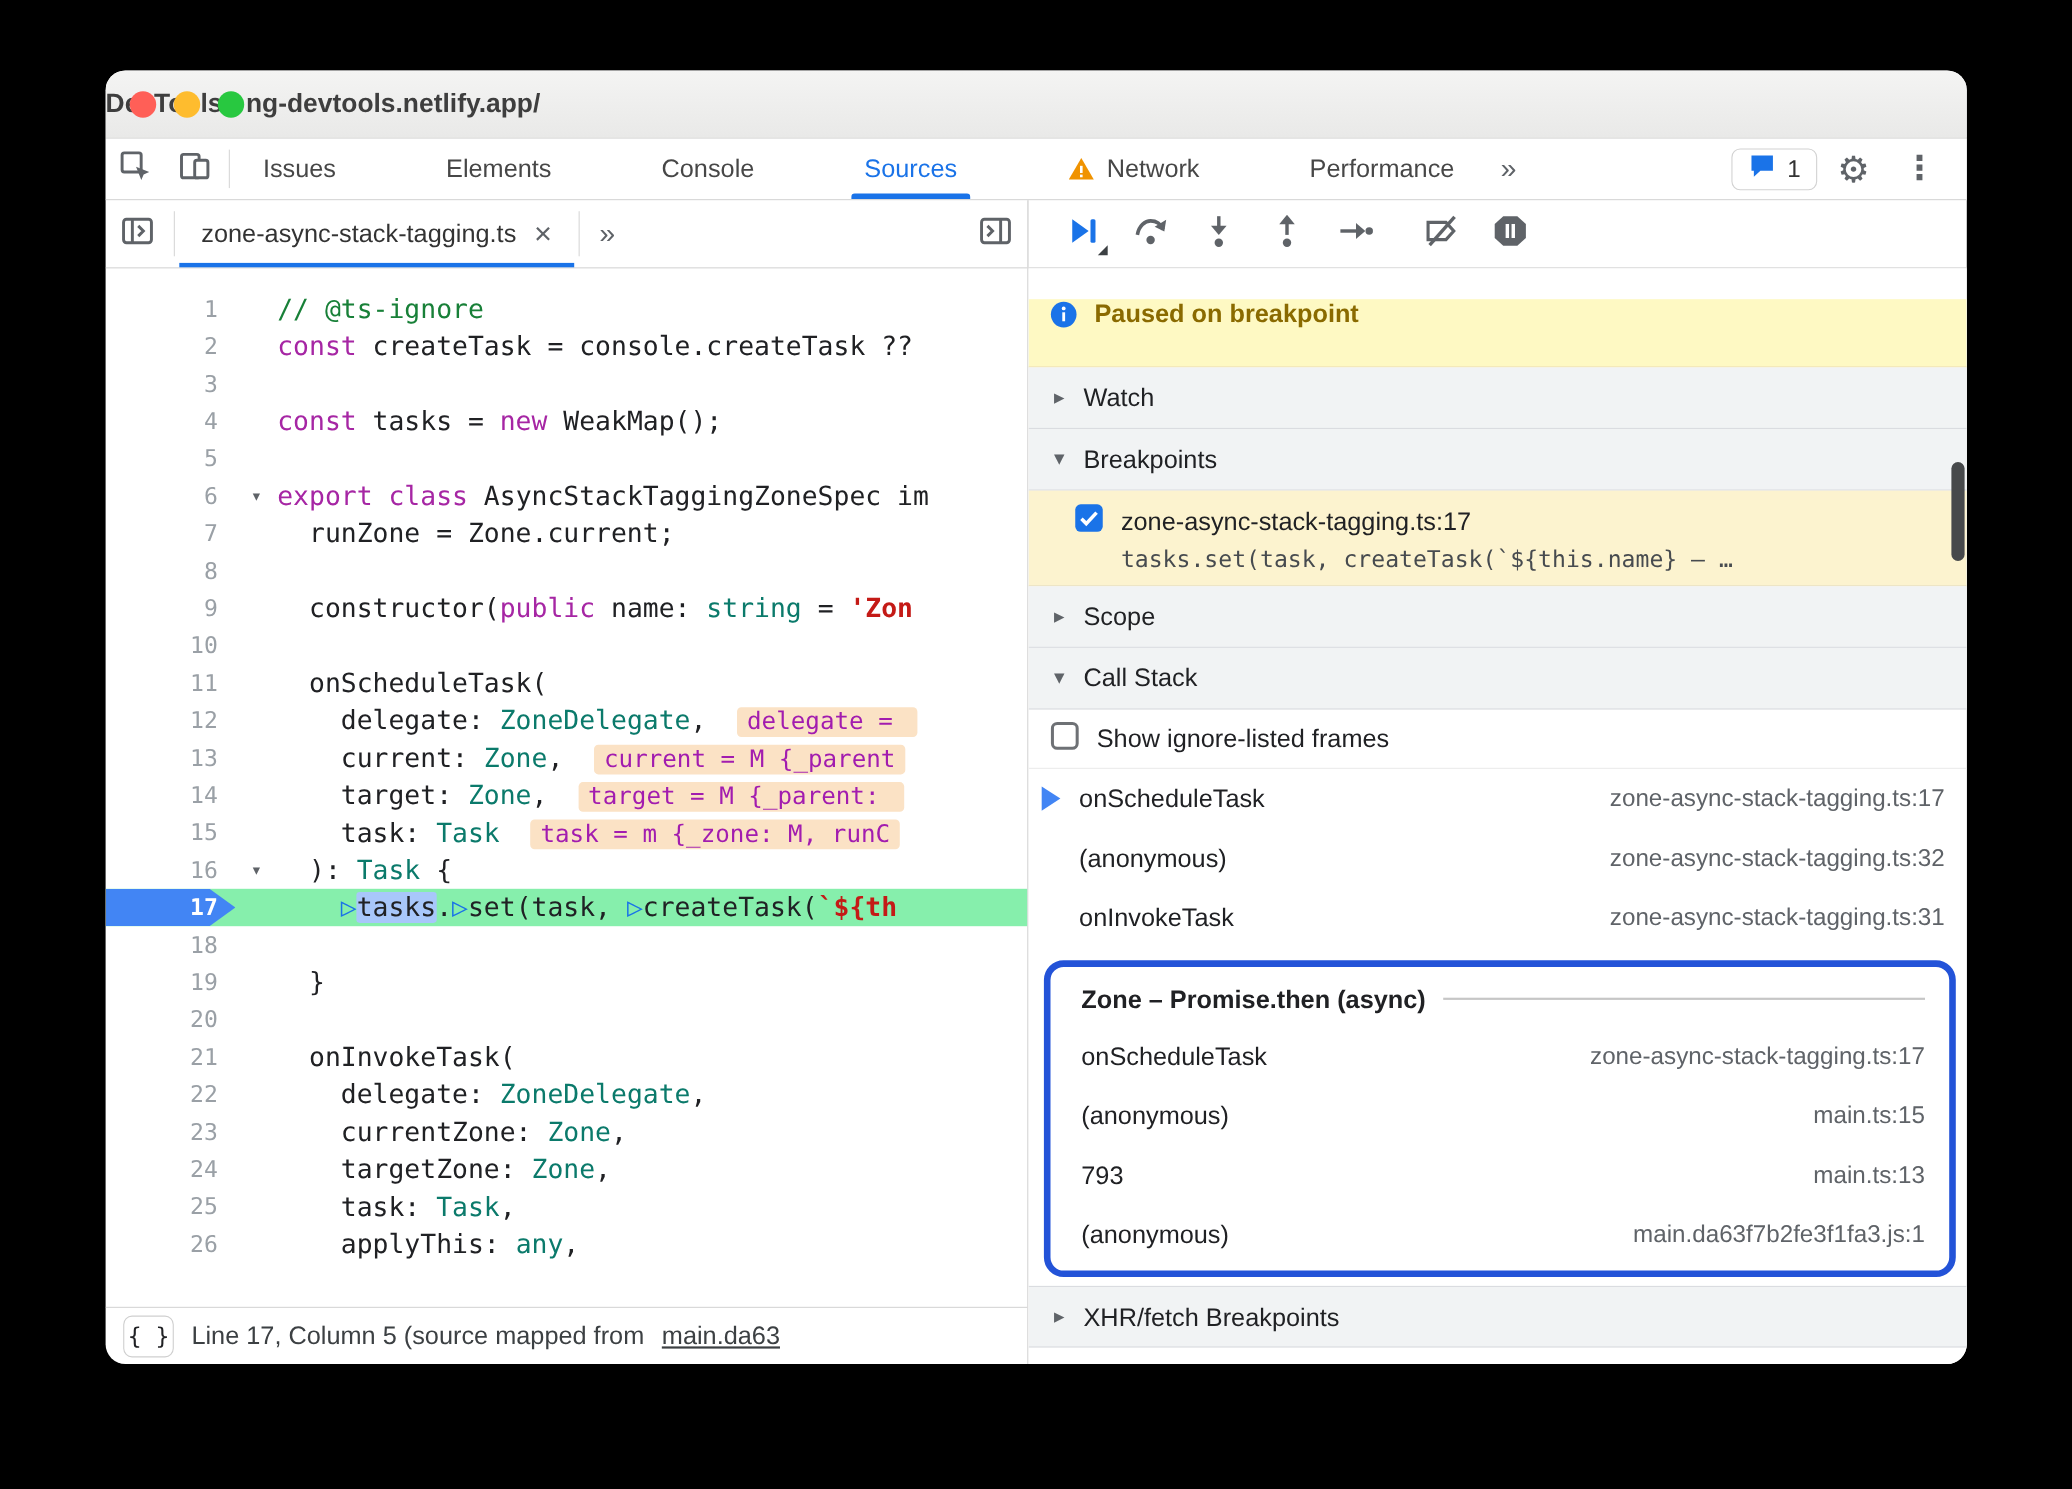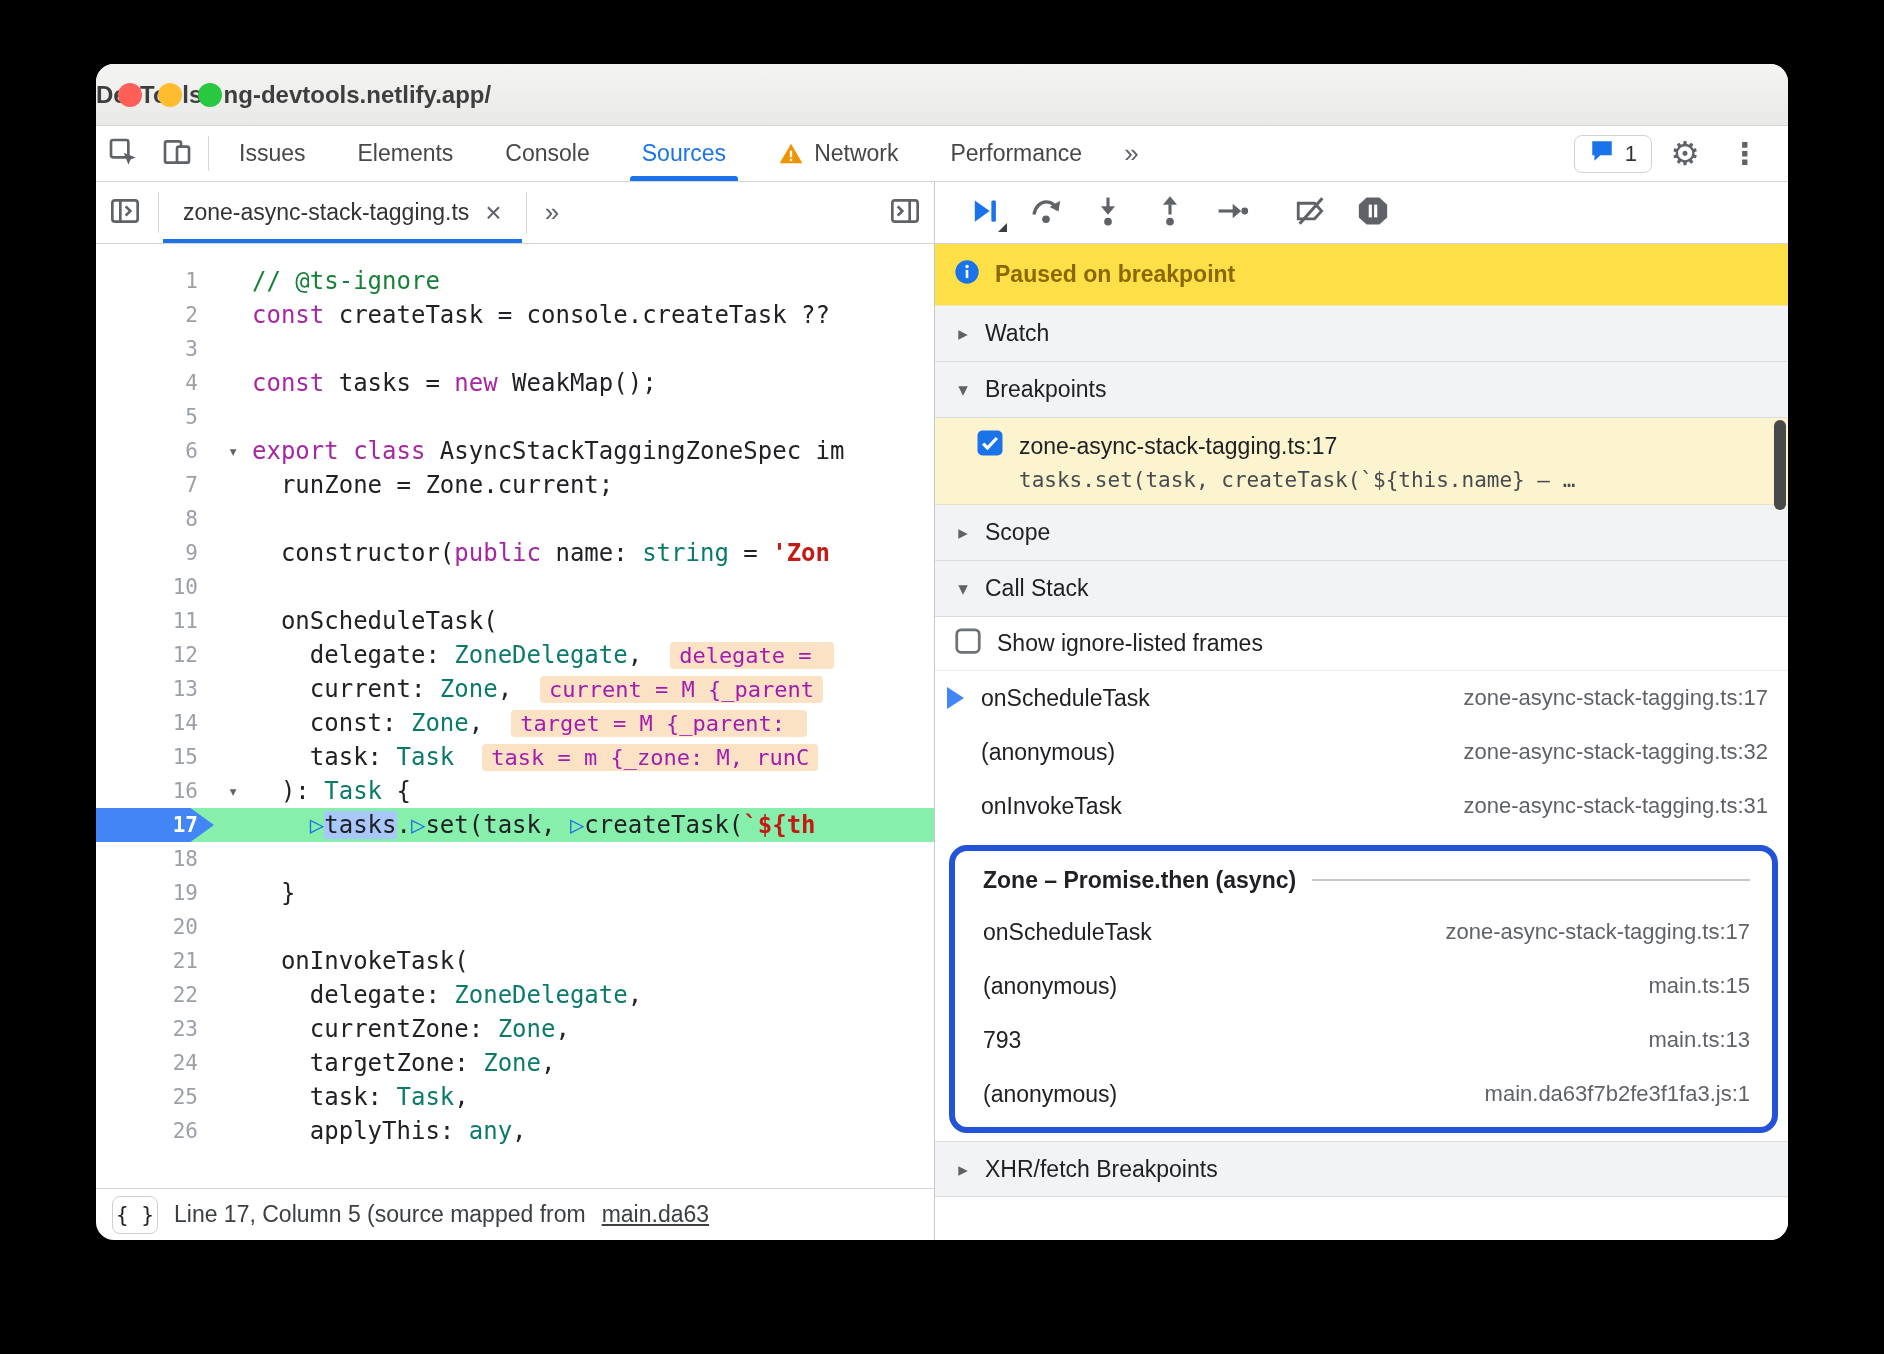--- a/index.html
+++ b/index.html
@@ -15,21 +15,21 @@
   .traffic { position:absolute; left:22px; top:0; height:100%; display:flex; align-items:center; gap:16px; }
   .light { width:24px; height:24px; border-radius:50%; }
   .light.red { background:#ff5f57; } .light.yellow { background:#febc2e; } .light.green { background:#28c840; }
   .win-title { font-size:24px; font-weight:bold; color:#3e3e3e; }
 
   
   .main-toolbar { height:56px; flex:none; border-bottom:1px solid #d5d5d5; display:flex; align-items:stretch; background:#fff; }
   .tool-btn { width:54px; display:flex; align-items:center; justify-content:center; flex:none; }
   .tool-btn svg { width:32px; height:32px; }
   .vsep { width:1px; background:#d8d8d8; margin:10px 4px; flex:none; }
-  .main-tabs { display:flex; align-items:stretch; }
+  .main-tabs { display:flex; align-items:stretch;gap:48px; }
   .main-tab { padding:0 26px; display:flex; align-items:center; gap:10px; font-size:23px; color:#474747; position:relative; white-space:nowrap; }
   .main-tab.active { color:#1a73e8; }
   .main-tab.active::after { content:""; position:absolute; left:14px; right:14px; bottom:0; height:5px; background:#1a73e8; border-radius:3px 3px 0 0; }
   .warn-icon svg { width:26px; height:26px; display:block; }
   .chev { font-size:26px; color:#5f6368; display:flex; align-items:center; padding:0 16px; }
   .toolbar-right { margin-left:auto; display:flex; align-items:center; padding-right:16px; gap:6px; }
   .msg-btn { border:1px solid #d2d2d2; border-radius:8px; height:38px; padding:0 14px; display:flex; align-items:center; gap:10px; font-size:22px; color:#333; }
   .msg-btn svg { width:26px; height:26px; }
   .glyph-gear { font-size:33px; color:#5f6368; } .glyph-kebab { font-size:30px; color:#5f6368; font-weight:bold; }
 
@@ -76,22 +76,22 @@
 
   
   .debug-toolbar { height:62px; flex:none; border-bottom:1px solid #d5d5d5; display:flex; align-items:center; padding-left:22px; gap:8px; }
   .dbg-btn { width:54px; height:46px; display:flex; align-items:center; justify-content:center; position:relative; flex:none; }
   .dbg-btn svg { width:34px; height:34px; }
   .dbg-btn.resume::after { content:""; position:absolute; right:4px; bottom:4px;
         border-left:9px solid transparent; border-bottom:9px solid #3c4043; }
 
   
   .sidebar { flex:1; min-height:0; overflow:hidden; position:relative; display:flex; flex-direction:column; background:#fff; }
-  .banner { height:62px; flex:none; background:#fde047; border-bottom:1px solid #efe3b7; display:flex; align-items:center;
-            gap:14px; padding:0 18px; font-size:23px; font-weight:bold; color:#8a6a00; }
+  .banner { height:62px; flex:none; background:#fef9c3; border-bottom:1px solid #efe3b7; display:flex; align-items:flex-start;
+            gap:14px; padding:0 18px; font-size:23px; font-weight:bold; color:#8a6a00;margin-top:28px; }
   .banner svg { width:28px; height:28px; flex:none; }
   .section-hdr { height:56px; flex:none; background:#f1f3f4; border-bottom:1px solid #dadce0; display:flex; align-items:center;
                  gap:10px; padding:0 16px; font-size:23px; color:#202124; }
   .section-hdr.bordered-top { border-top:1px solid #dadce0; }
   .tri { width:24px; text-align:center; color:#5f6368; font-size:19px; flex:none; }
 
   .bp-item { flex:none; background:#fcf3cf; border-bottom:1px solid #e9e2c4; padding:10px 18px 12px 40px; }
   .bp-row1 { display:flex; align-items:center; gap:14px; font-size:23px; color:#202124; }
   .bp-row1 svg { width:30px; height:30px; flex:none; }
   .bp-snippet { margin-left:44px; margin-top:4px; font-family:"DejaVu Sans Mono",monospace; font-size:21px; color:#474b4f;
@@ -233,21 +233,21 @@
             <div class="code-line"><div class="gutter">4</div><div class="fold-col"></div><div class="code-text"><span class="tk-kw">const</span><span class="tk-df"> tasks = </span><span class="tk-kw">new</span><span class="tk-df"> WeakMap();</span></div></div>
             <div class="code-line"><div class="gutter">5</div><div class="fold-col"></div><div class="code-text"></div></div>
             <div class="code-line"><div class="gutter">6</div><div class="fold-col">▾</div><div class="code-text"><span class="tk-kw">export</span><span class="tk-df"> </span><span class="tk-kw">class</span><span class="tk-df"> AsyncStackTaggingZoneSpec im</span></div></div>
             <div class="code-line"><div class="gutter">7</div><div class="fold-col"></div><div class="code-text"><span class="tk-df">  runZone = Zone.current;</span></div></div>
             <div class="code-line"><div class="gutter">8</div><div class="fold-col"></div><div class="code-text"></div></div>
             <div class="code-line"><div class="gutter">9</div><div class="fold-col"></div><div class="code-text"><span class="tk-df">  constructor(</span><span class="tk-kw">public</span><span class="tk-df"> name: </span><span class="tk-ty">string</span><span class="tk-df"> = </span><span class="tk-st">'Zon</span></div></div>
             <div class="code-line"><div class="gutter">10</div><div class="fold-col"></div><div class="code-text"></div></div>
             <div class="code-line"><div class="gutter">11</div><div class="fold-col"></div><div class="code-text"><span class="tk-df">  onScheduleTask(</span></div></div>
             <div class="code-line"><div class="gutter">12</div><div class="fold-col"></div><div class="code-text"><span class="tk-df">    delegate: </span><span class="tk-ty">ZoneDelegate</span><span class="tk-df">,</span><span class="tk-ch">delegate = </span></div></div>
             <div class="code-line"><div class="gutter">13</div><div class="fold-col"></div><div class="code-text"><span class="tk-df">    current: </span><span class="tk-ty">Zone</span><span class="tk-df">,</span><span class="tk-ch">current = M {_parent</span></div></div>
-            <div class="code-line"><div class="gutter">14</div><div class="fold-col"></div><div class="code-text"><span class="tk-df">    const: </span><span class="tk-ty">Zone</span><span class="tk-df">,</span><span class="tk-ch">target = M {_parent: </span></div></div>
+            <div class="code-line"><div class="gutter">14</div><div class="fold-col"></div><div class="code-text"><span class="tk-df">    target: </span><span class="tk-ty">Zone</span><span class="tk-df">,</span><span class="tk-ch">target = M {_parent: </span></div></div>
             <div class="code-line"><div class="gutter">15</div><div class="fold-col"></div><div class="code-text"><span class="tk-df">    task: </span><span class="tk-ty">Task</span><span class="tk-ch">task = m {_zone: M, runC</span></div></div>
             <div class="code-line"><div class="gutter">16</div><div class="fold-col">▾</div><div class="code-text"><span class="tk-df">  ): </span><span class="tk-ty">Task</span><span class="tk-df"> {</span></div></div>
             <div class="code-line exec"><div class="gutter">17</div><div class="fold-col"></div><div class="code-text"><span class="tk-df">    </span><span class="tk-mk">▷</span><span class="tk-sel">tasks</span><span class="tk-df">.</span><span class="tk-mk">▷</span><span class="tk-df">set(task, </span><span class="tk-mk">▷</span><span class="tk-df">createTask(</span><span class="tk-st">`${th</span></div></div>
             <div class="code-line"><div class="gutter">18</div><div class="fold-col"></div></div>
             <div class="code-line"><div class="gutter">19</div><div class="fold-col"></div><div class="code-text"><span class="tk-df">  }</span></div></div>
             <div class="code-line"><div class="gutter">20</div><div class="fold-col"></div><div class="code-text"></div></div>
             <div class="code-line"><div class="gutter">21</div><div class="fold-col"></div><div class="code-text"><span class="tk-df">  onInvokeTask(</span></div></div>
             <div class="code-line"><div class="gutter">22</div><div class="fold-col"></div><div class="code-text"><span class="tk-df">    delegate: </span><span class="tk-ty">ZoneDelegate</span><span class="tk-df">,</span></div></div>
             <div class="code-line"><div class="gutter">23</div><div class="fold-col"></div><div class="code-text"><span class="tk-df">    currentZone: </span><span class="tk-ty">Zone</span><span class="tk-df">,</span></div></div>
             <div class="code-line"><div class="gutter">24</div><div class="fold-col"></div><div class="code-text"><span class="tk-df">    targetZone: </span><span class="tk-ty">Zone</span><span class="tk-df">,</span></div></div>

